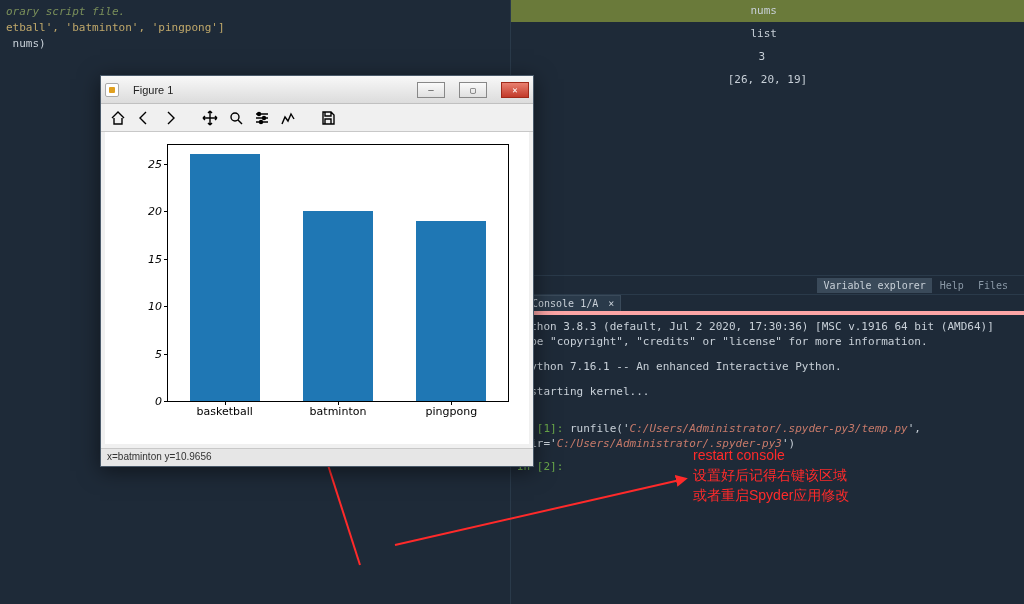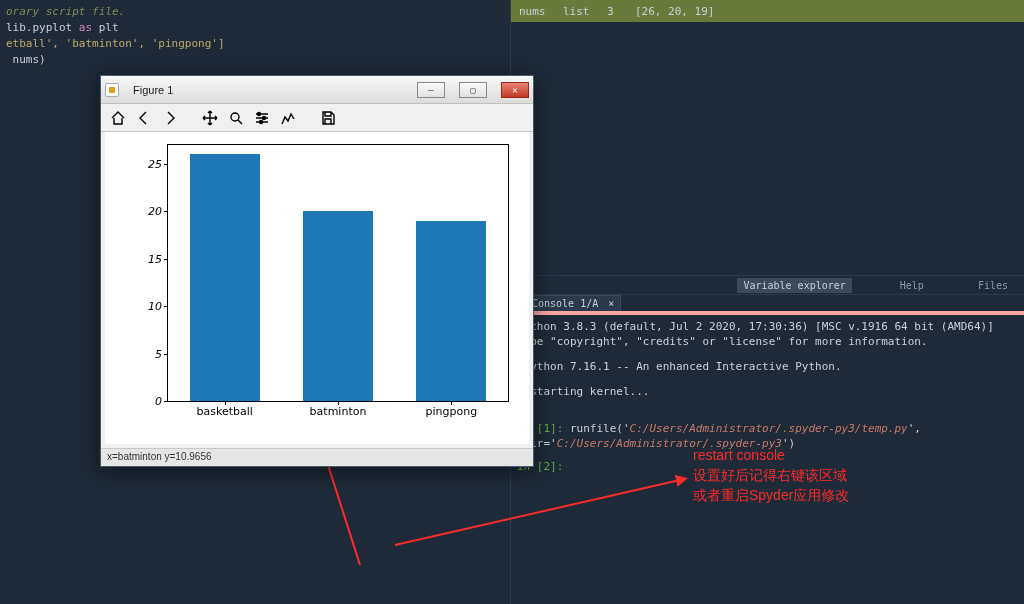--- a/index.html
+++ b/index.html
@@ -22,34 +22,34 @@
   .c-str { color: #c0a86a; }
   .c-num { color: #c77a6a; }
   .c-id { color: #c8d0d8; }
 
   .right-pane {
     position: absolute; left: 510px; top: 0; width: 514px; height: 604px;
     border-left: 1px solid #2a3a4a;
   }
   .var-explorer-head {
     display: flex; gap: 10px; padding: 4px 8px; font-size: 11px; color: #c8d0d8;
-    background: #6a7a3a; height: 22px; align-items: center;
+    background: #6a7a3a; height: 22px; align-items: center; flex-direction: column;
   }
   .var-key { min-width: 34px; }
   .var-type { min-width: 34px; }
   .var-size { min-width: 18px; }
 
   .tabs-mid {
     position: absolute; left: 0; top: 275px; width: 100%; height: 20px;
     display: flex; justify-content: flex-end; gap: 2px; align-items: center;
     padding-right: 10px; border-top: 1px solid #2a3a4a; border-bottom: 1px solid #2a3a4a;
   }
   .tabs-mid .tab {
     background: #3a4a5a; color: #c8d0d8; font-size: 10px;
-    padding: 2px 6px; cursor: pointer; margin-left: 40px;
+    padding: 2px 6px; cursor: pointer;
   }
   .tabs-mid .tab.inactive { background: transparent; color: #8a98a6; }
 
   .console-tabs {
     position: absolute; left: 0; top: 295px; width: 100%; height: 20px;
     display: flex; gap: 2px; align-items: flex-end; padding-left: 4px;
     border-bottom: 4px solid #fca5a5;
   }
   .console-tab {
     background: #2a3a4a; color: #c8d0d8; font-size: 10px; padding: 2px 6px; cursor: pointer;
@@ -115,21 +115,20 @@
     color: #ff2a2a; font-size: 14px;
     font-family: "Microsoft YaHei", sans-serif; line-height: 20px;
   }
 </style>
 </head>
 <body>
 
 <div class="editor-pane">
   <div class="code-line c-comment">orary script file.</div>
   <div class="code-line"></div>
-  <div class="code-line"><span class="c-id">lib.pyplot </span><span class="c-kw">as </span><span class="c-id">plt</span></div>
   <div class="code-line"></div>
   <div class="code-line c-str">etball', 'batminton', 'pingpong']</div>
   <div class="code-line"></div>
   <div class="code-line c-id"> nums)</div>
 </div>
 
 <div class="right-pane">
   <div class="var-explorer-head">
     <span class="var-key">nums</span>
     <span class="var-type">list</span>

